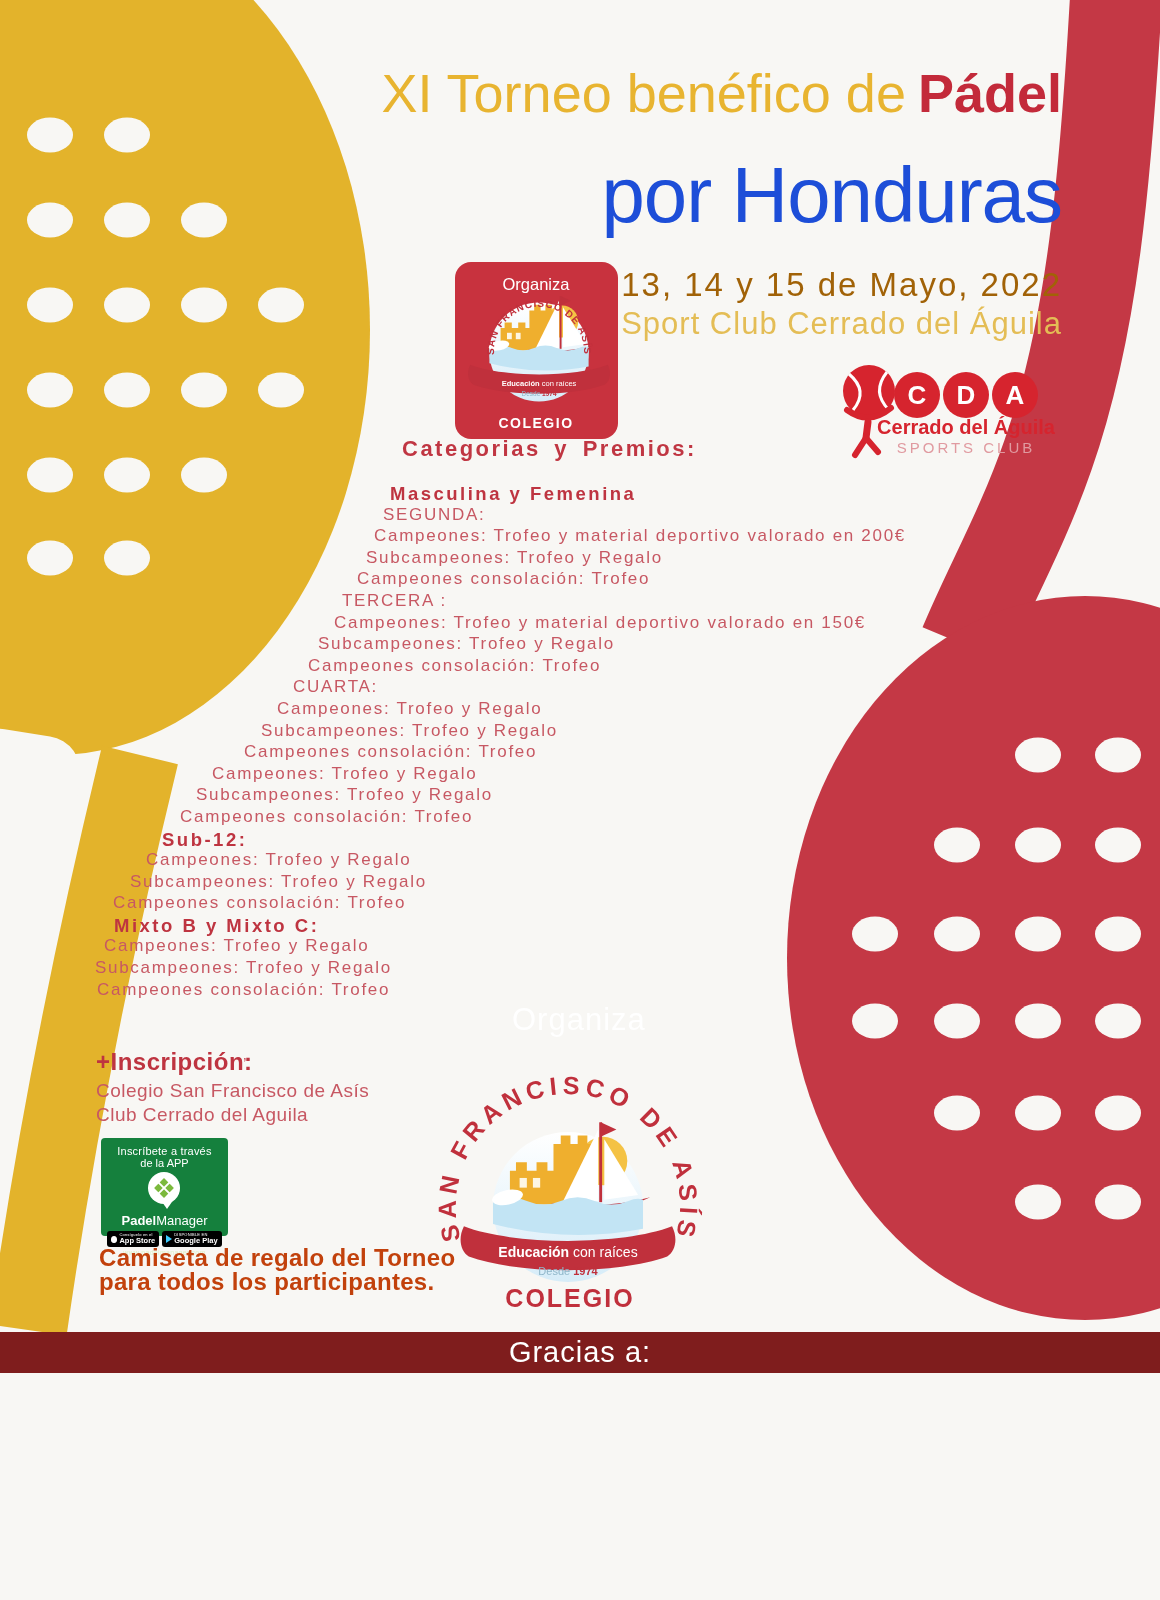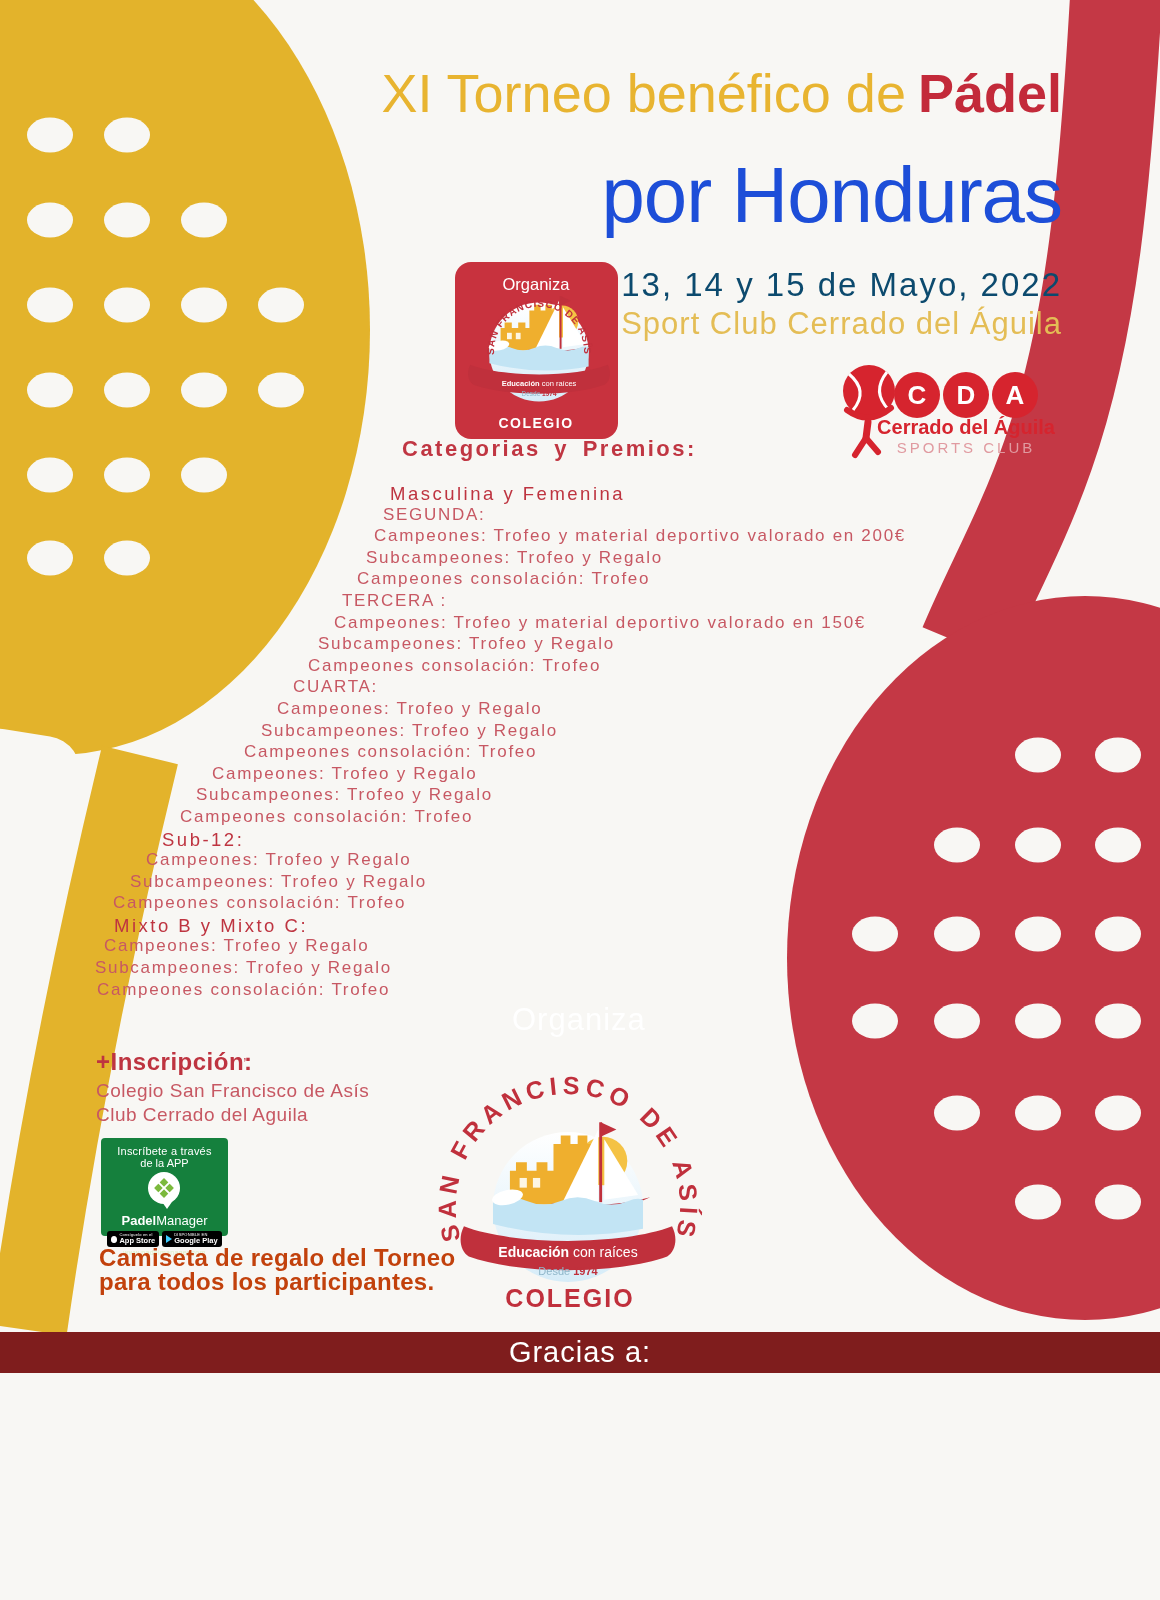--- a/index.html
+++ b/index.html
@@ -7,30 +7,30 @@
     position:relative; width:1160px; height:1600px;
     background:#F8F7F4; overflow:hidden;
     font-family:"Liberation Sans", sans-serif;
   }
   .abs{position:absolute;}
   
   .title1{right:98px; top:62px; font-size:54px; color:#E8B430; white-space:nowrap;}
   .title1 .bold{color:#C32A3A; font-weight:700; margin-left:12px;}
   .title2{right:98px; top:126px; font-size:78px; font-weight:400; color:#1d4ed8; white-space:nowrap; letter-spacing:-1px;margin-top:24px;}
   
-  .dates{right:98px; top:266px; font-size:33px; color:#0c4a6e; letter-spacing:2px; white-space:nowrap;}
+  .dates{right:98px; top:266px; font-size:33px; color:#a16207; letter-spacing:2px; white-space:nowrap;}
   .venue{right:98px; top:306px; font-size:31px; color:#E4BD55; letter-spacing:1px; white-space:nowrap;}
   
   .cat-heading{left:402px; top:436px; font-size:22px; font-weight:700; color:#C03642; letter-spacing:2.5px; word-spacing:5px;}
   #cat-list{left:0; top:483px; width:1000px;}
   .cat-line{
     height:21.6px; font-size:17px; letter-spacing:1.7px; color:#C75863;
     margin-left:var(--ml); white-space:nowrap;
   }
-  .cat-line.hdr{font-size:18.5px; font-weight:400; color:#BE3440; letter-spacing:2.5px;}
+  .cat-line.hdr{font-size:18.5px; font-weight:700; color:#BE3440; letter-spacing:2.5px;}
   
   .insc-h{left:96px; top:1048px; font-size:24px; font-weight:700; color:#BE3440; letter-spacing:0.5px;}
   .insc-mark{left:243px; top:1056px; font-size:16px; color:#C75863;}
   .insc-1{left:96px; top:1080px; font-size:19px; color:#C75863; letter-spacing:0.5px;}
   .insc-2{left:96px; top:1104px; font-size:19px; color:#C75863; letter-spacing:0.5px;}
   
   .appbox{left:101px; top:1138px; width:127px; height:98px; background:#15803d; border-radius:4px; color:#fff; text-align:center;}
   .appbox .l1{font-size:11px; margin-top:7px; letter-spacing:0.2px;}
   .appbox .l2{font-size:11px;}
   .appbox .l2 b{font-weight:400;}

